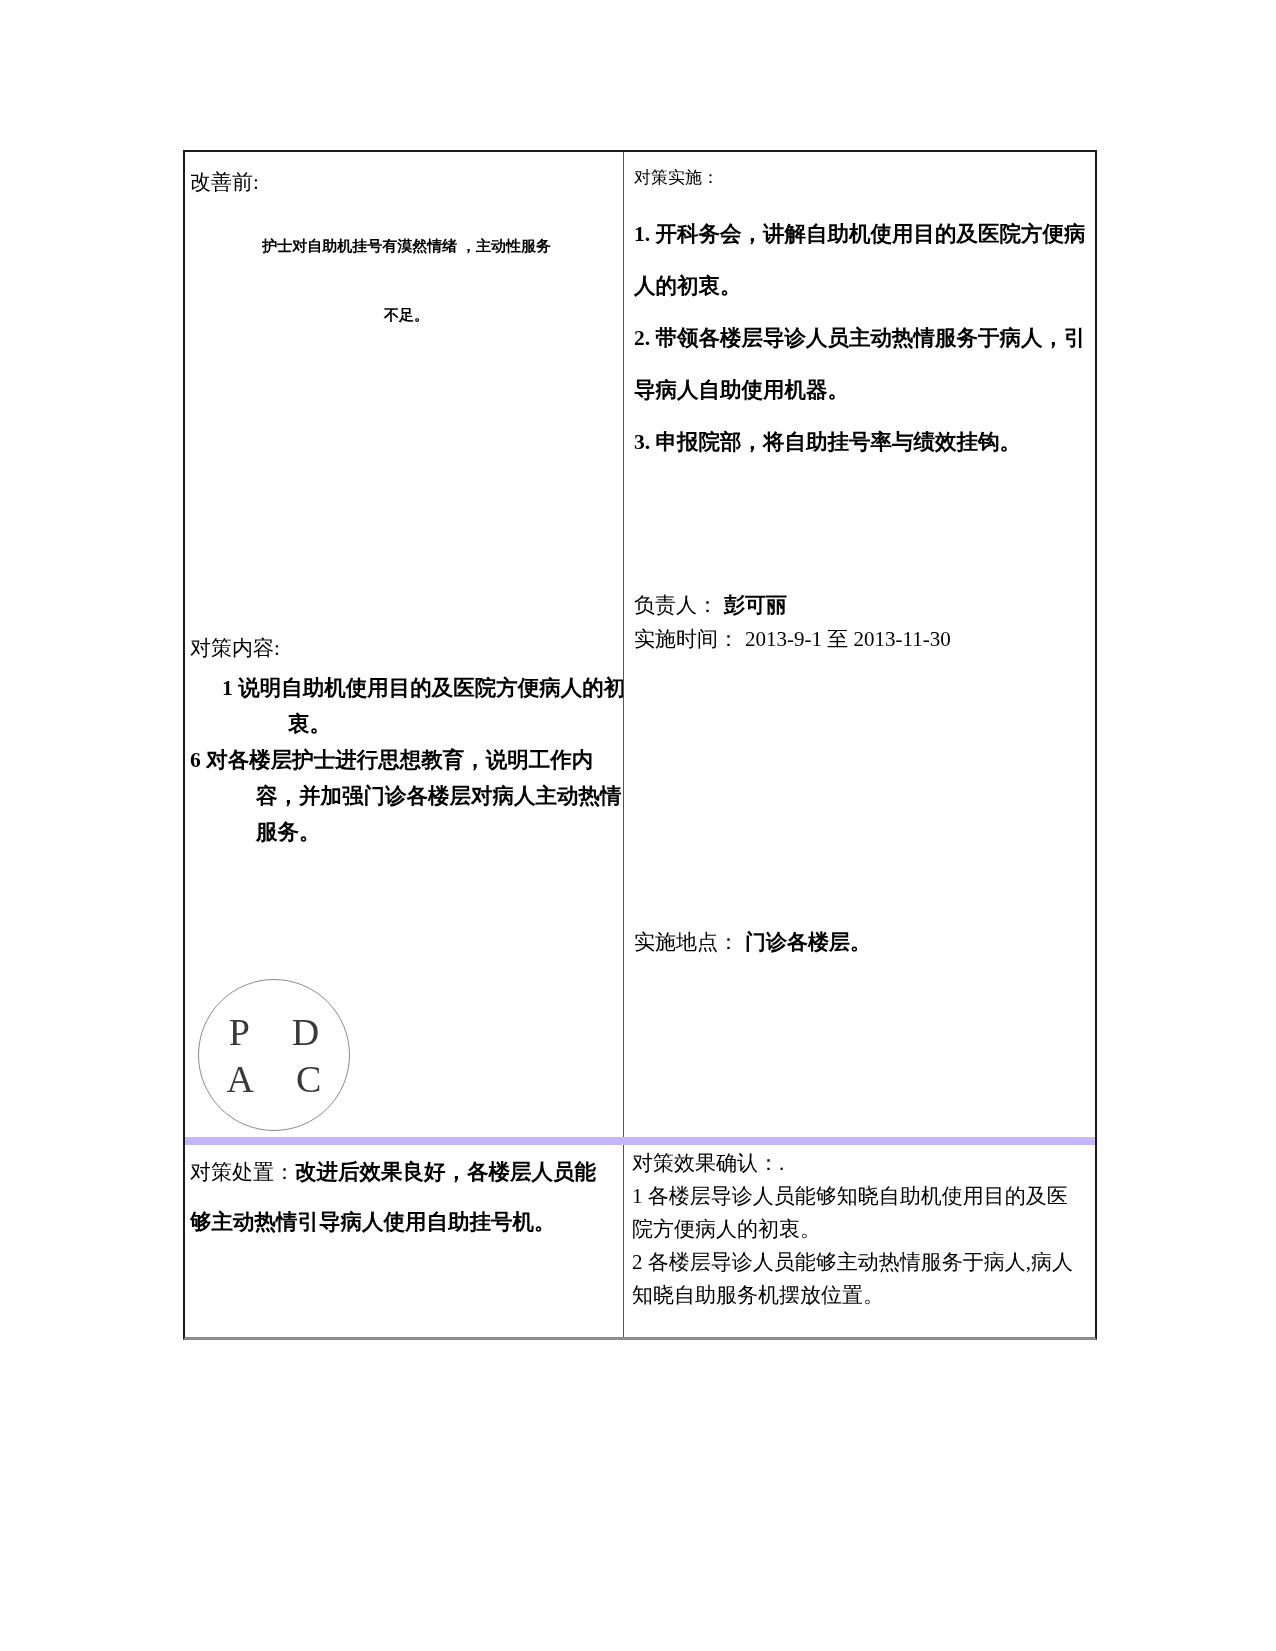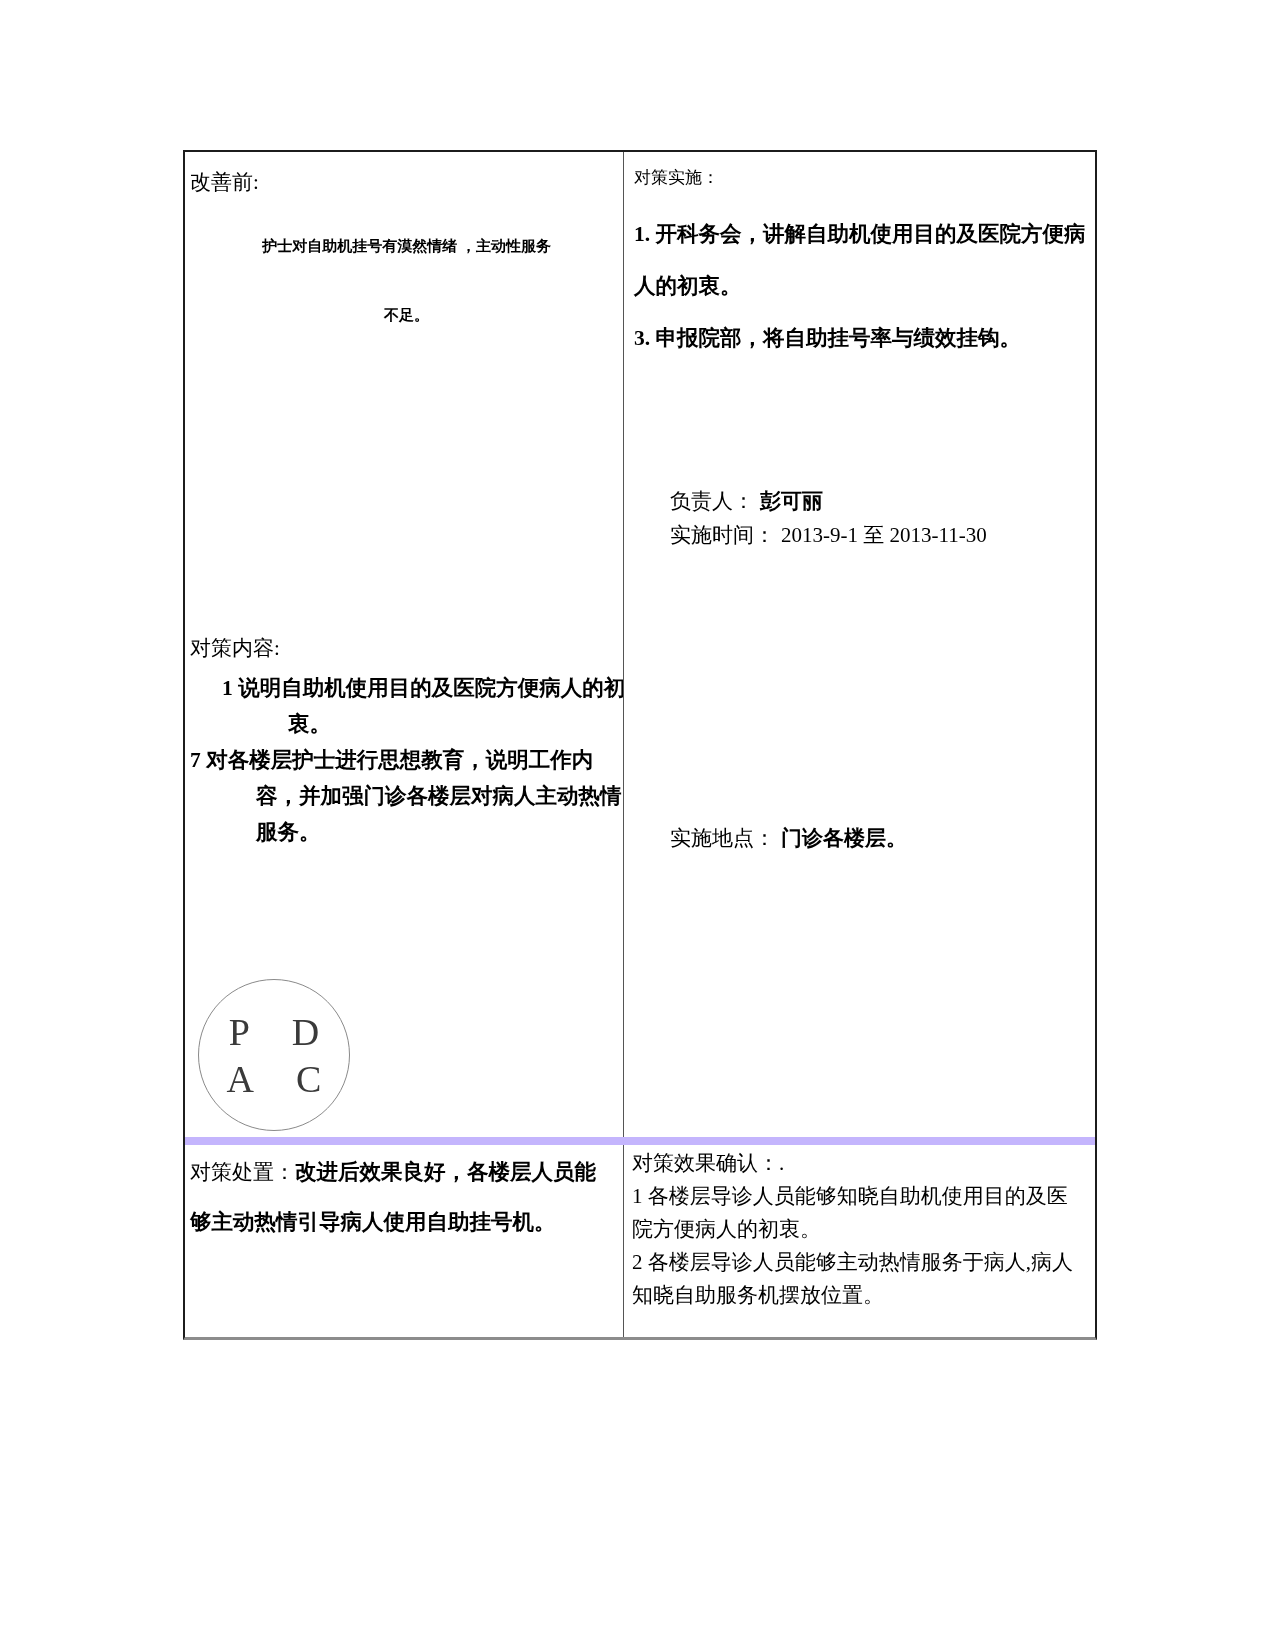--- a/index.html
+++ b/index.html
@@ -47,21 +47,21 @@
     display: flex; flex-direction: column; justify-content: center; align-items: center;
     gap: 9px; background: #ffffff;
   }
   .pdca-row { display: flex; gap: 42px; font-size: 38px; line-height: 1; color: #3a3a3a; }
 
   
   .cell-implement { padding: 6px 0 0 10px; }
   .implement-label { margin-top: 6px; font-size: 17px; line-height: 28px; }
   .implement-items { margin-top: 16px; }
   .implement-item { font-size: 21.5px; font-weight: bold; line-height: 52px; }
-  .kv { font-size: 21px; line-height: 34px; margin-left: 36px; }
+  .kv { font-size: 21px; line-height: 34px; }
   .kv-first { margin-top: 120px; }
   .kv .lbl { margin-right: 6px; }
   .kv-location { margin-top: 269px; }
 
   
   .cell-disposal { padding: 2px 0 0 5px; }
   .disposal-line { font-size: 21.5px; line-height: 50px; }
   .disposal-text { font-weight: bold; white-space: pre; }
 
   
@@ -77,41 +77,43 @@
 
     <div class="row row-main">
 
       <div class="cell cell-left cell-before">
         <div class="before-label">改善前:</div>
         <div class="before-statement pre">护士对自助机挂号有漠然情绪 ，主动性服务
 不足。</div>
         <div class="content-label">对策内容:</div>
         <div class="content-item first pre">1 说明自助机使用目的及医院方便病人的初
 衷。</div>
-        <div class="content-item pre">7 对各楼层护士进行思想教育，说明工作内
+        <div class="content-item pre">6 对各楼层护士进行思想教育，说明工作内
 容，并加强门诊各楼层对病人主动热情
 服务。</div>
 
         <div class="pdca-circle">
           <div class="pdca-row">
             <span>P</span>
             <span>D</span>
           </div>
           <div class="pdca-row">
             <span>A</span>
             <span>C</span>
           </div>
         </div>
       </div>
 
       <div class="cell cell-right cell-implement">
         <div class="implement-label">对策实施：</div>
         <div class="implement-items">
           <div class="implement-item pre">1. 开科务会，讲解自助机使用目的及医院方便病
 人的初衷。</div>
+          <div class="implement-item pre">2. 带领各楼层导诊人员主动热情服务于病人，引
+导病人自助使用机器。</div>
           <div class="implement-item pre">3. 申报院部，将自助挂号率与绩效挂钩。</div>
         </div>
         <div class="kv kv-first">
           <span class="lbl">负责人：</span><span class="bold">彭可丽</span>
         </div>
         <div class="kv">
           <span class="lbl">实施时间：</span><span>2013-9-1 至 2013-11-30</span>
         </div>
         <div class="kv kv-location">
           <span class="lbl">实施地点：</span><span class="bold">门诊各楼层。</span>

